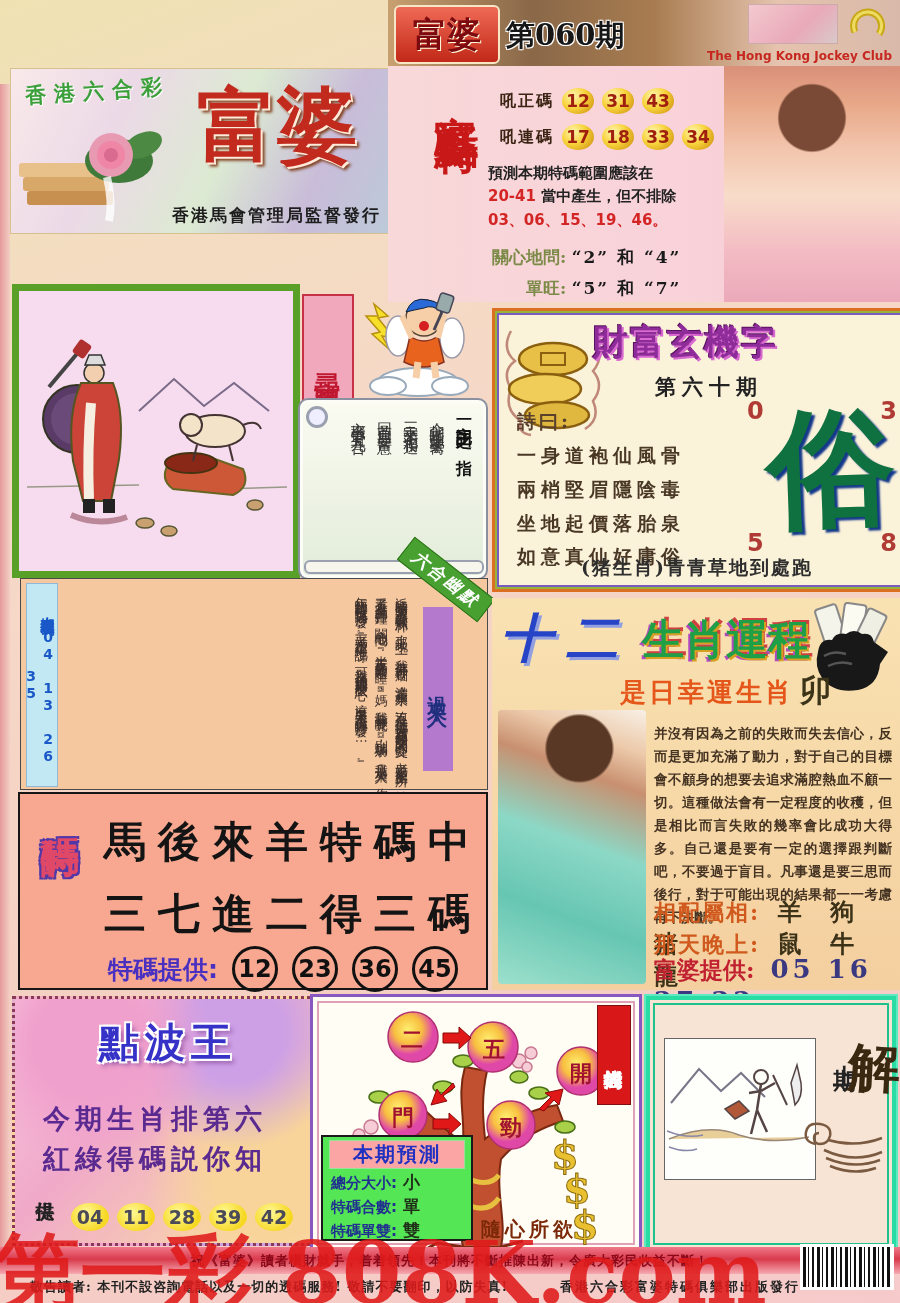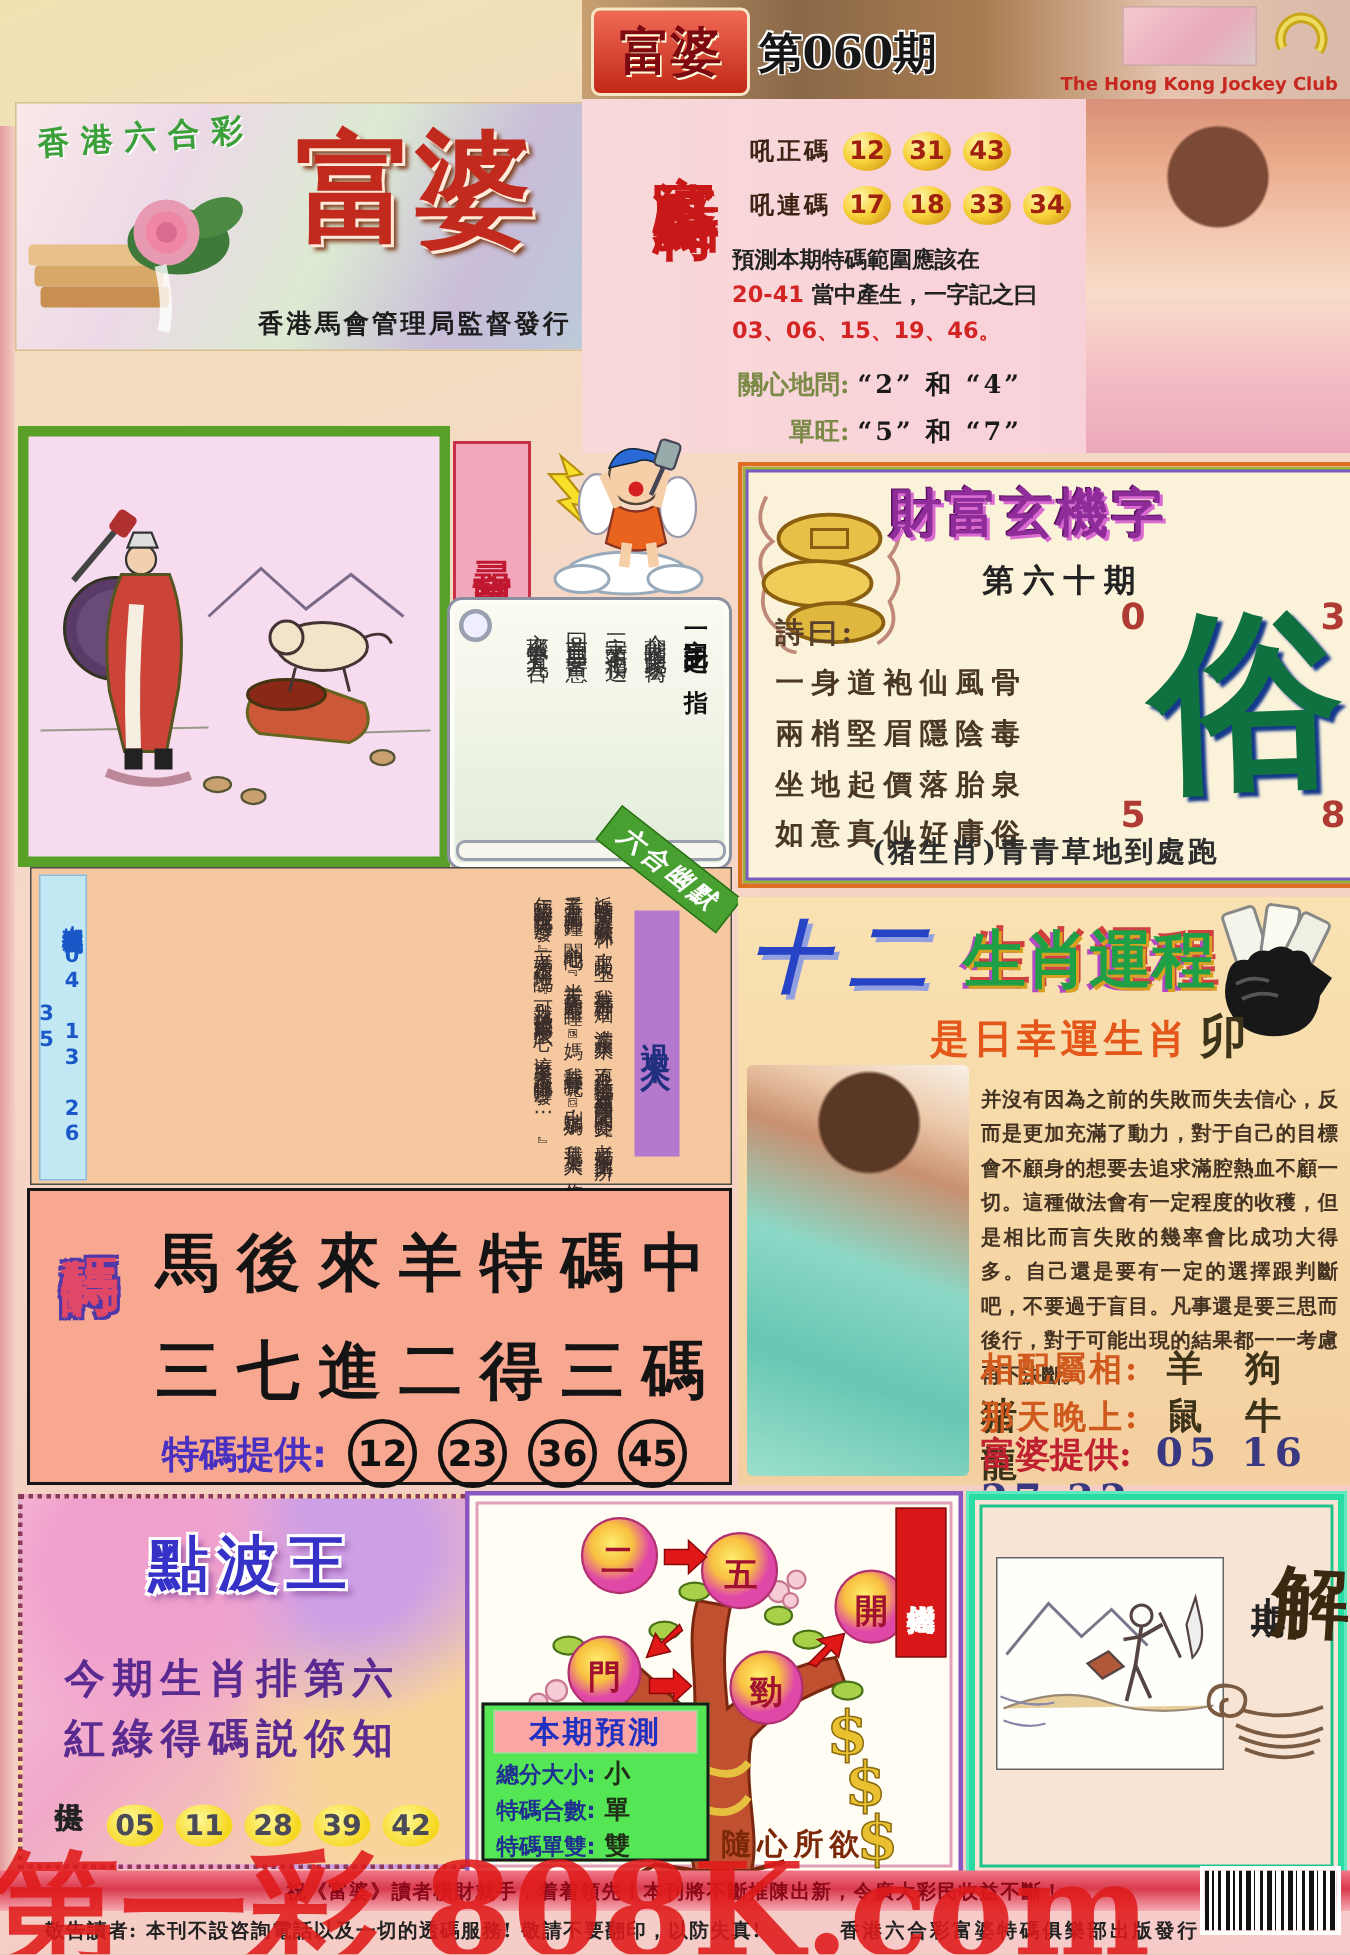--- a/index.html
+++ b/index.html
@@ -200,21 +200,21 @@
     <div class="abs row" style="top:58px;">
       <span class="rlabel serif">吼連碼</span>
       <span class="ball">17</span>
       <span class="ball">18</span>
       <span class="ball">33</span>
       <span class="ball">34</span>
     </div>
     <div class="abs pred">
       <span>預測本期特碼範圍應該在</span><br>
       <span class="red">20-41</span>
-      <span>當中產生，一字記之曰</span><br>
+      <span>當中產生，但不排除</span><br>
       <span class="red">03、06、15、19、46。</span>
     </div>
     <div class="abs tails serif">
       <span class="tl">關心地問:</span>
       <span class="tv">“2” 和 “4”</span><br>
       <span class="tl" style="margin-left:34px;">單旺:</span>
       <span class="tv">“5” 和 “7”</span>
     </div>
   </div>
 
@@ -358,21 +358,21 @@
       <span class="cnum">45</span>
     </div>
   </div>
 
   <div id="db" class="abs">
     <div class="abs title serif">點波王</div>
     <div class="abs l1 serif">今期生肖排第六</div>
     <div class="abs l2 serif">紅綠得碼説你知</div>
     <div class="abs pv v serif">提供</div>
     <div class="abs orow">
-      <span class="oval">05</span>
+      <span class="oval">04</span>
       <span class="oval">11</span>
       <span class="oval">28</span>
       <span class="oval">39</span>
       <span class="oval">42</span>
     </div>
   </div>
 
   <div id="mt" class="abs">
     <svg class="abs" style="left:0;top:0;width:332px;height:252px;" viewBox="0 0 332 252">
       <defs>

